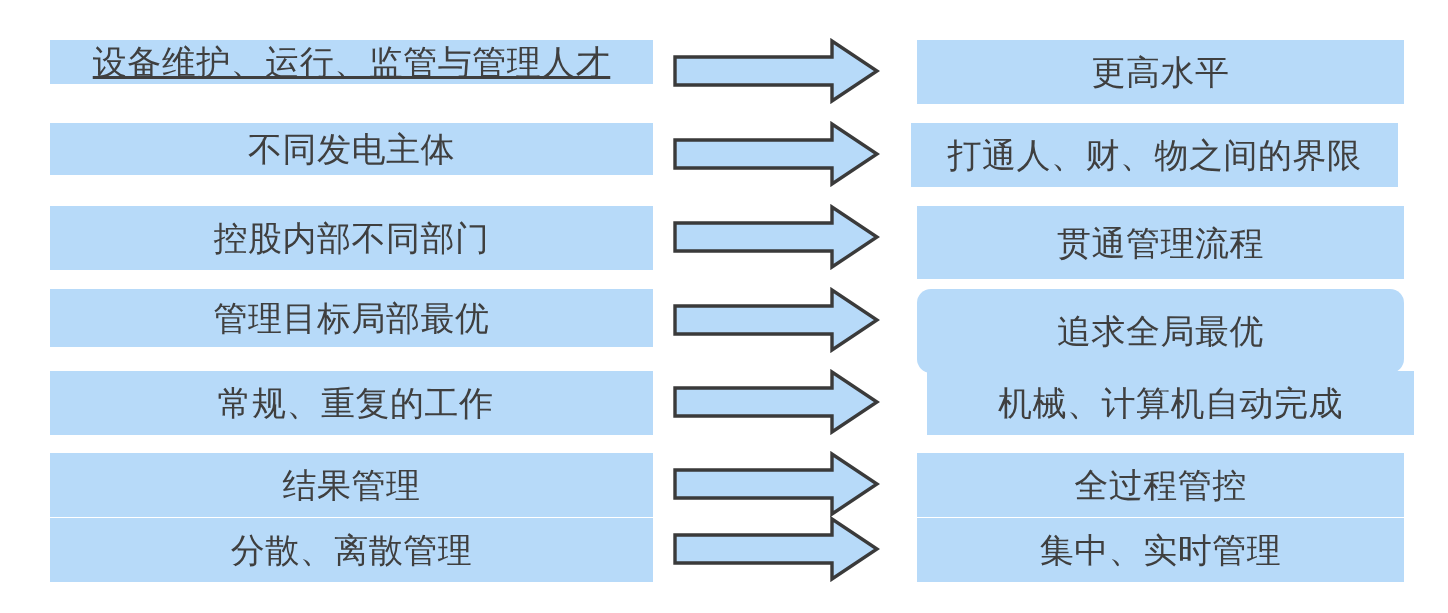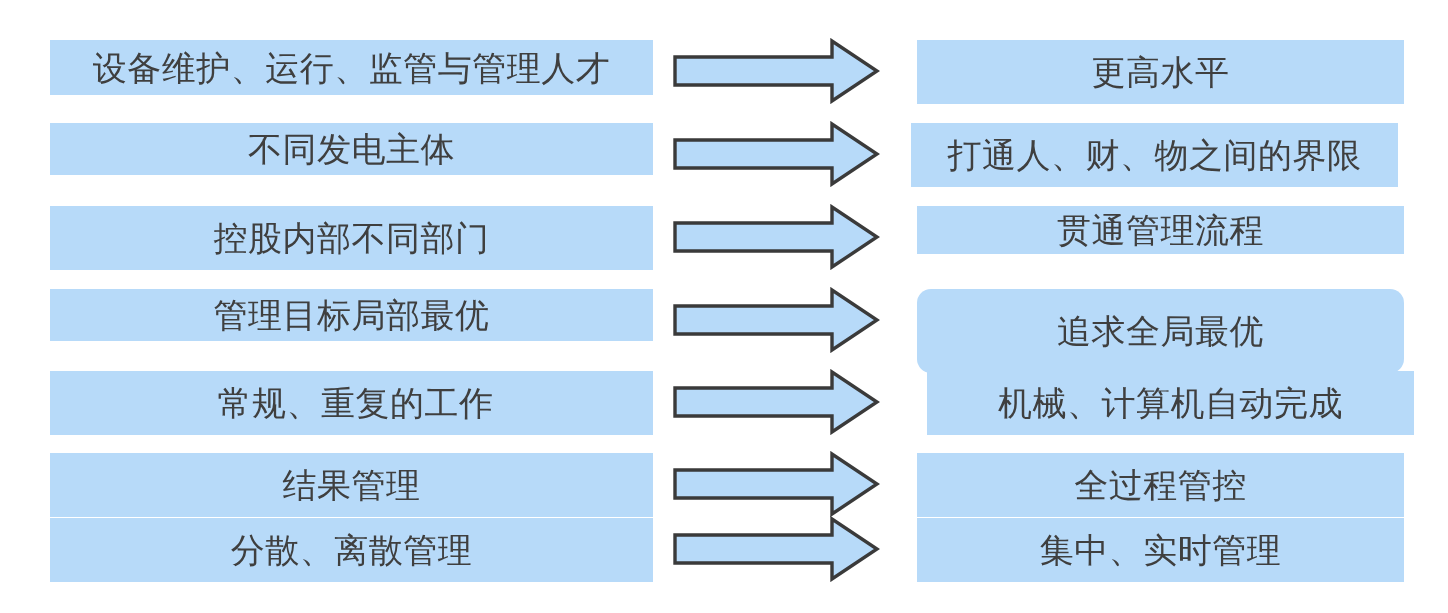--- a/index.html
+++ b/index.html
@@ -64,21 +64,21 @@
     stroke-width: 3.4;
     stroke-linejoin: miter;
   }
 </style>
 </head>
 <body>
 
 <div id="diagram">
 
   <div class="row" style="top:40px;">
-    <div class="box box-left" style="top:0; height:55px;">设备维护、运行、监管与管理人才</div>
+    <div class="box box-left" style="top:0; height:44px;text-decoration:underline;">设备维护、运行、监管与管理人才</div>
     <div class="arrow-wrap" style="top:-2px;">
       <svg viewBox="0 0 208 66" height="66" aria-hidden="true">
         <polygon class="arrow-body" points="3,19 160,19 160,3 205,33 160,63 160,47 3,47"></polygon>
       </svg>
     </div>
     <div class="box box-right" style="top:0; height:64px;">更高水平</div>
   </div>
 
   <div class="row" style="top:123px;">
     <div class="box box-left" style="top:0; height:52px;">不同发电主体</div>
@@ -90,25 +90,25 @@
     <div class="box box-right wide" style="top:0; height:64px;text-align:center;">打通人、财、物之间的界限</div>
   </div>
 
   <div class="row" style="top:206px;">
     <div class="box box-left" style="top:0; height:64px;">控股内部不同部门</div>
     <div class="arrow-wrap" style="top:-2px;">
       <svg viewBox="0 0 208 66" height="66" aria-hidden="true">
         <polygon class="arrow-body" points="3,19 160,19 160,3 205,33 160,63 160,47 3,47"></polygon>
       </svg>
     </div>
-    <div class="box box-right" style="top:0; height:48px;">贯通管理流程</div>
+    <div class="box box-right" style="top:0; height:73px;">贯通管理流程</div>
   </div>
 
   <div class="row" style="top:289px;">
-    <div class="box box-left" style="top:0; height:52px;">管理目标局部最优</div>
+    <div class="box box-left" style="top:0; height:58px;">管理目标局部最优</div>
     <div class="arrow-wrap" style="top:-2px;">
       <svg viewBox="0 0 208 66" height="66" aria-hidden="true">
         <polygon class="arrow-body" points="3,19 160,19 160,3 205,33 160,63 160,47 3,47"></polygon>
       </svg>
     </div>
     <div class="box box-right" style="top:0; height:84px;border-radius:14px;">追求全局最优</div>
   </div>
 
   <div class="row" style="top:371px;">
     <div class="box box-left" style="top:0; height:64px;padding-left:8px;">常规、重复的工作</div>

